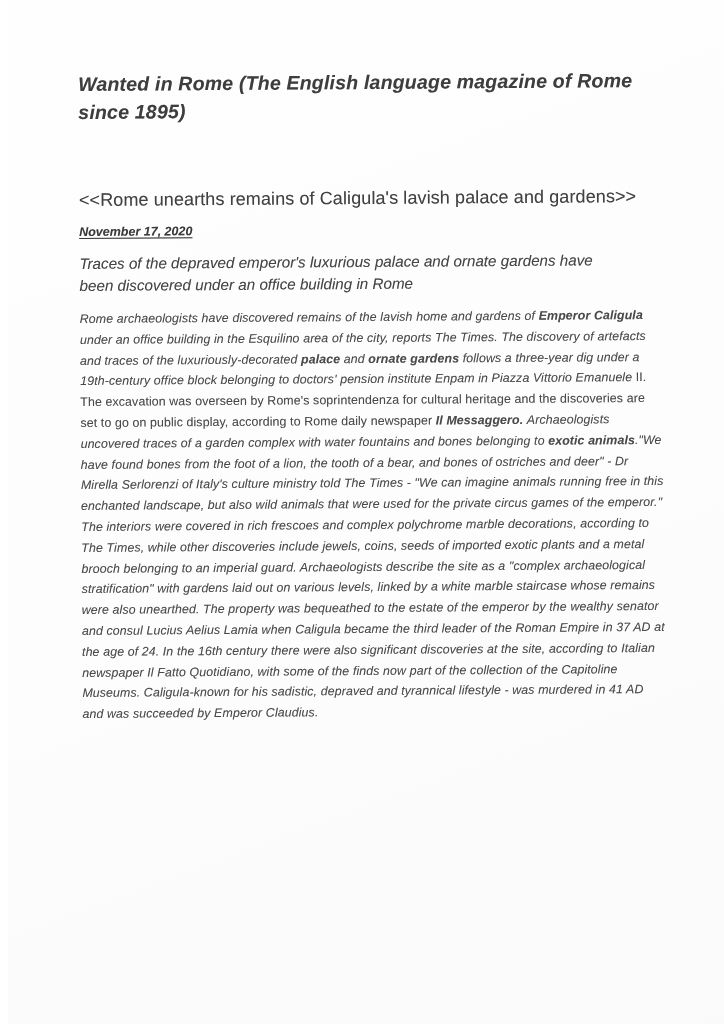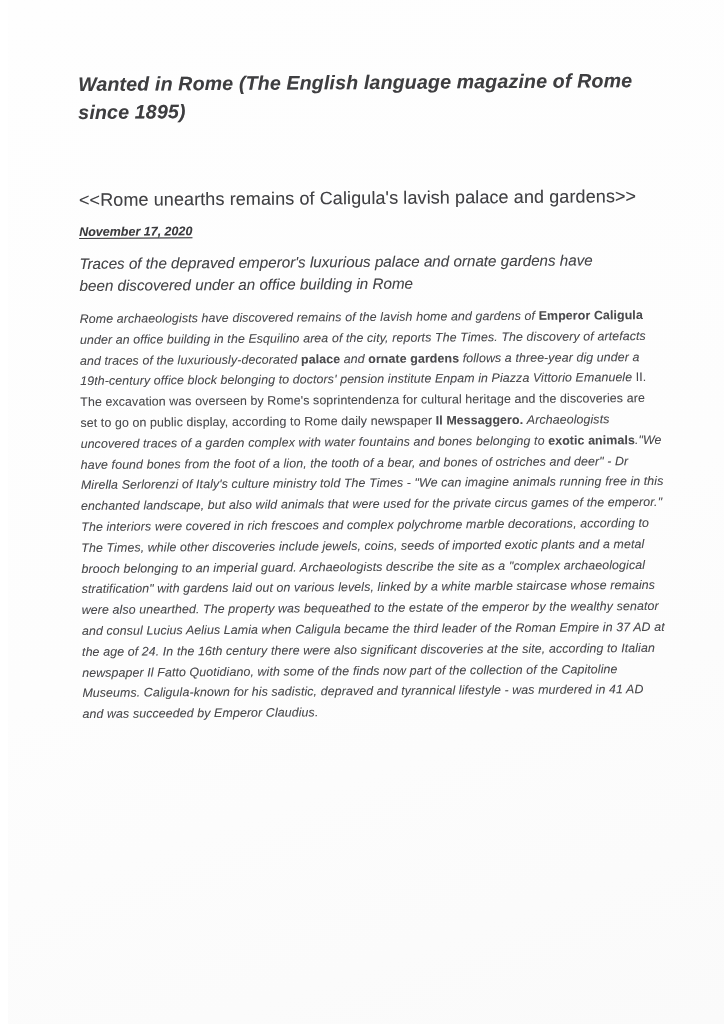--- a/index.html
+++ b/index.html
@@ -69,21 +69,21 @@
     margin: 13px 0 0 0;
     width: 584px;
     font-size: 12.4px;
     line-height: 20.8px;
     color: #4a4a4d;
     text-align: left;
     letter-spacing: 0.1px;
     text-shadow: 0 0 0.5px rgba(80,80,84,0.3);
   }
   .doc-body .italic { font-style: italic; font-weight: 400; }
-  .doc-body .bold-italic { font-weight: 700; }
+  .doc-body .bold-italic { font-style: italic; font-weight: 700; }
   .doc-body .regular { font-style: normal; font-weight: 400; }
 </style>
 </head>
 <body>
 
 <div class="page">
   <div class="content">
     <h1 class="doc-title">Wanted in Rome (The English language magazine of Rome since 1895)</h1>
     <h2 class="doc-headline">&lt;&lt;Rome unearths remains of Caligula's lavish palace and gardens&gt;&gt;</h2>
     <div class="doc-date">November 17, 2020</div>

